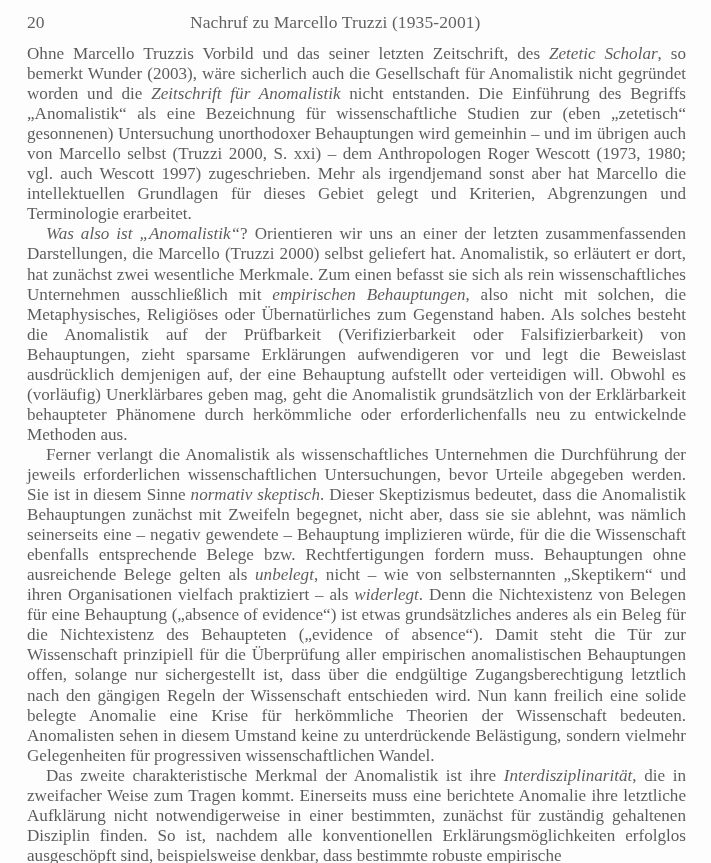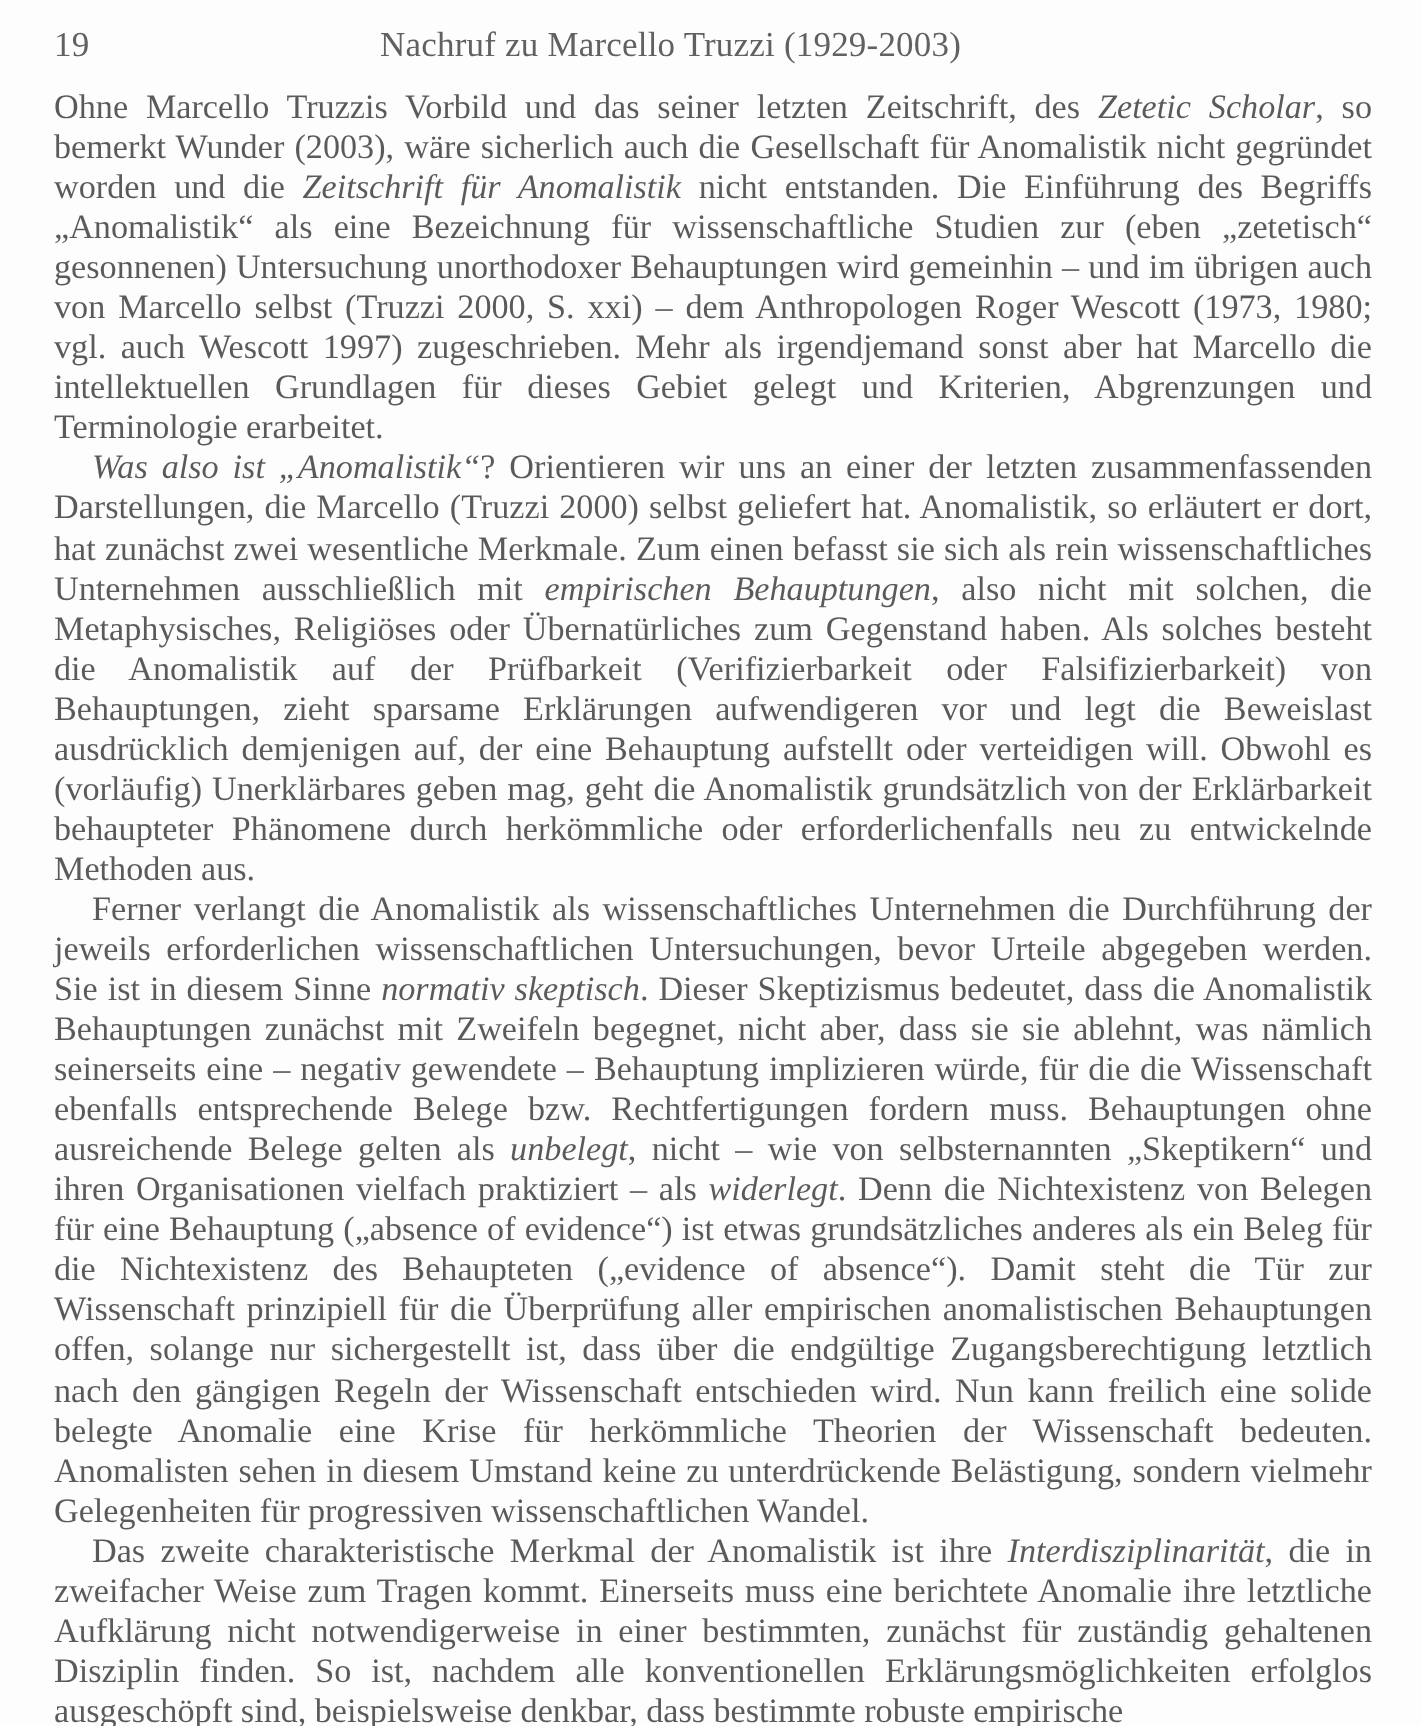--- a/index.html
+++ b/index.html
@@ -108,22 +108,22 @@
     pointer-events: none;
     background: rgba(252, 252, 250, 0.28);
   }
 </style>
 </head>
 <body>
 
 <div class="page">
 
   <div class="running-head">
-    <span class="folio">19</span>
-    <span class="head-title">Nachruf zu Marcello Truzzi (1929-2003)</span>
+    <span class="folio">20</span>
+    <span class="head-title">Nachruf zu Marcello Truzzi (1935-2001)</span>
   </div>
 
   <div class="body-column">
     <p class="para">Ohne Marcello Truzzis Vorbild und das seiner letzten Zeitschrift, des <em>Zetetic Scholar</em>, so bemerkt Wunder (2003), wäre sicherlich auch die Gesellschaft für Anomalistik nicht gegründet worden und die <em>Zeitschrift für Anomalistik</em>  nicht entstanden. Die Einführung des Begriffs „Anomalistik“ als eine Bezeichnung für wissenschaftliche Studien zur (eben „zetetisch“ gesonnenen) Untersuchung unorthodoxer Behauptungen wird gemeinhin – und im übrigen auch von Marcello selbst (Truzzi 2000, S. xxi) – dem Anthropologen Roger Wescott (1973, 1980; vgl. auch Wescott 1997) zugeschrieben. Mehr als irgendjemand sonst aber hat Marcello die intellektuellen Grundlagen für dieses Gebiet gelegt und Kriterien, Abgrenzungen und Terminologie erarbeitet.</p>
     <p class="para indent"><em>Was also ist „Anomalistik“</em>?  Orientieren wir uns an einer der letzten zusammenfassenden Darstellungen, die Marcello (Truzzi 2000) selbst geliefert hat. Anomalistik, so erläutert er dort, hat zunächst zwei wesentliche Merkmale. Zum einen befasst sie sich als rein wissenschaftliches Unternehmen ausschließlich mit <em>empirischen Behauptungen</em>, also nicht mit solchen, die Metaphysisches, Religiöses oder Übernatürliches zum Gegenstand haben. Als solches besteht die Anomalistik auf der Prüfbarkeit (Verifizierbarkeit oder Falsifizierbarkeit) von Behauptungen, zieht sparsame Erklärungen aufwendigeren vor und legt die Beweislast ausdrücklich demjenigen auf, der eine Behauptung aufstellt oder verteidigen will. Obwohl es (vorläufig) Unerklärbares geben mag, geht die Anomalistik grundsätzlich von der Erklärbarkeit behaupteter Phänomene durch herkömmliche oder erforderlichenfalls neu zu entwickelnde Methoden aus.</p>
     <p class="para indent">Ferner verlangt die Anomalistik als wissenschaftliches Unternehmen die Durchführung der jeweils erforderlichen wissenschaftlichen Untersuchungen, bevor Urteile abgegeben werden. Sie ist in diesem Sinne <em>normativ skeptisch</em>. Dieser Skeptizismus bedeutet, dass die Anomalistik Behauptungen zunächst mit Zweifeln begegnet, nicht aber, dass sie sie ablehnt, was nämlich seinerseits eine – negativ gewendete – Behauptung implizieren würde, für die die Wissenschaft ebenfalls entsprechende Belege bzw. Rechtfertigungen fordern muss. Behauptungen ohne ausreichende Belege gelten als <em>unbelegt</em>, nicht – wie von selbsternannten „Skeptikern“ und ihren Organisationen vielfach praktiziert – als <em>widerlegt</em>. Denn die Nichtexistenz von Belegen für eine Behauptung („absence of evidence“) ist etwas grundsätzliches anderes als ein Beleg für die Nichtexistenz des Behaupteten („evidence of absence“). Damit steht die Tür zur Wissenschaft prinzipiell für die Überprüfung aller empirischen anomalistischen Behauptungen offen, solange nur sichergestellt ist, dass über die endgültige Zugangsberechtigung letztlich nach den gängigen Regeln der Wissenschaft entschieden wird. Nun kann freilich eine solide belegte Anomalie eine Krise für herkömmliche Theorien der Wissenschaft bedeuten. Anomalisten sehen in diesem Umstand keine zu unterdrückende Belästigung, sondern vielmehr Gelegenheiten für progressiven wissenschaftlichen Wandel.</p>
     <p class="para indent">Das zweite charakteristische Merkmal der Anomalistik ist ihre <em>Interdisziplinarität</em>, die in zweifacher Weise zum Tragen kommt. Einerseits muss eine berichtete Anomalie ihre letztliche Aufklärung nicht notwendigerweise in einer bestimmten, zunächst für zuständig gehaltenen Disziplin finden. So ist, nachdem alle konventionellen Erklärungsmöglichkeiten erfolglos ausgeschöpft sind, beispielsweise denkbar, dass bestimmte robuste empirische</p>
   </div>
 
 

